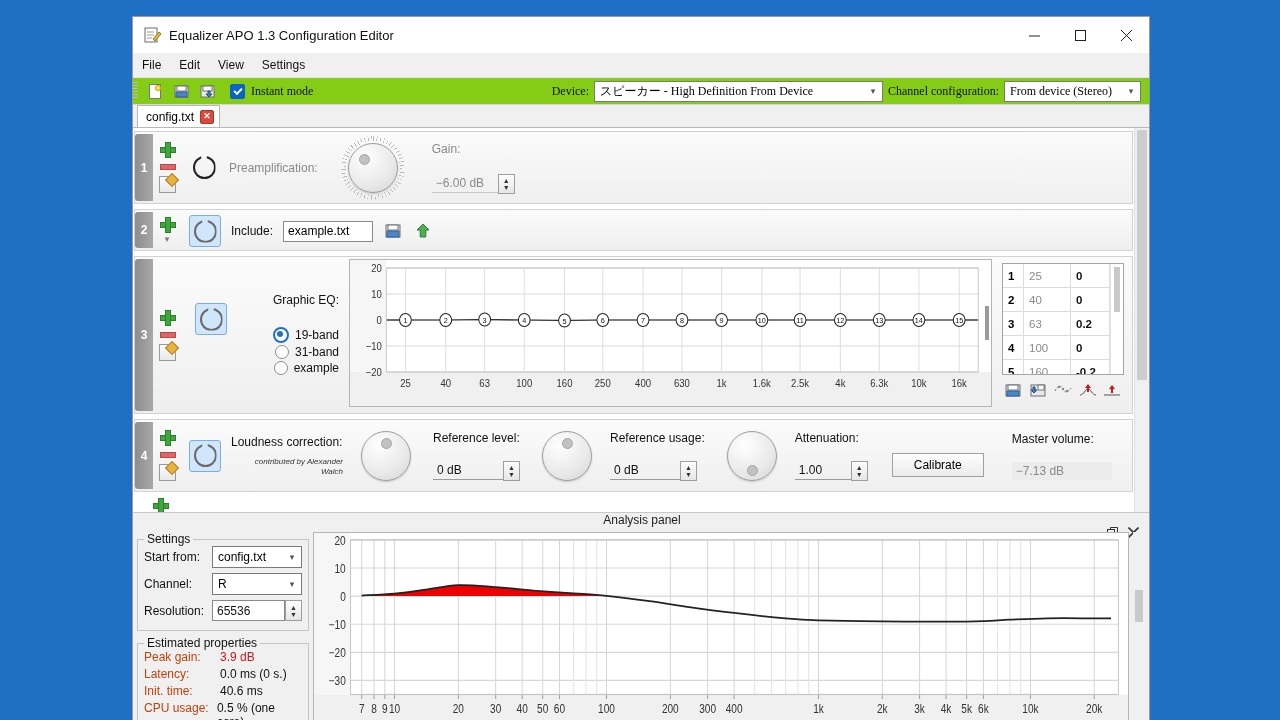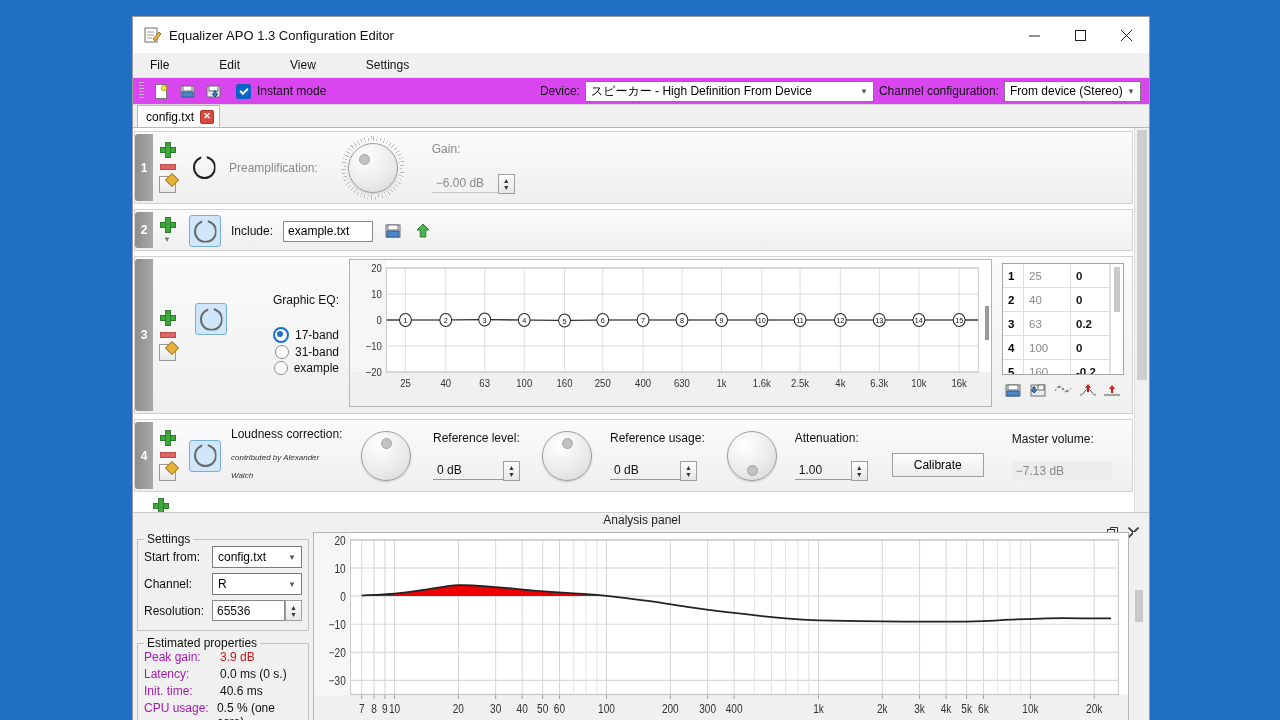--- a/index.html
+++ b/index.html
@@ -14,25 +14,25 @@
     background:#f0f0f0;border:1px solid #9a9a9a;
     display:flex;flex-direction:column;
   }
   
   .titlebar{height:36px;background:#ffffff;display:flex;align-items:center;flex:0 0 auto;}
   .title-icon{width:18px;height:18px;margin-left:10px;margin-right:8px;position:relative;}
   .title-text{font-size:13px;color:#111;flex:1;}
   .winbtns{display:flex;height:36px;}
   .winbtn{width:46px;height:36px;display:flex;align-items:center;justify-content:center;font-size:13px;color:#222;}
   
-  .menubar{height:24px;display:flex;align-items:center;padding-left:8px;background:#f0f0f0;flex:0 0 auto;gap:32px;}
+  .menubar{height:24px;display:flex;align-items:center;background:#f0f0f0;flex:0 0 auto;}
   .menuitem{padding:3px 9px;font-size:12px;color:#111;}
   
-  .toolbar{height:26px;display:flex;align-items:center;background:#d946ef;
-           border-top:1px solid #e3e3e3;border-bottom:1px solid #d6d6d6;flex:0 0 auto;padding-left:6px;}
+  .toolbar{height:26px;display:flex;align-items:center;background:#84cc16;
+           border-top:1px solid #e3e3e3;border-bottom:1px solid #d6d6d6;flex:0 0 auto;font-family:Liberation Serif, serif;}
   .grip{width:5px;height:18px;margin-right:4px;
         background:repeating-linear-gradient(to bottom,#bdbdbd 0 1px,transparent 1px 3px);}
   .tbtn{width:22px;height:22px;margin:0 2px;display:flex;align-items:center;justify-content:center;}
   .chk-wrap{display:flex;align-items:center;margin-left:10px;}
   .chk{width:13px;height:13px;background:#0a64c8;border:1px solid #0a64c8;border-radius:2px;
        display:flex;align-items:center;justify-content:center;margin-right:6px;}
   .chk:after{content:"";width:6px;height:3px;border-left:2px solid #fff;border-bottom:2px solid #fff;
              transform:rotate(-45deg);margin-bottom:2px;}
   .tb-right{margin-left:auto;display:flex;align-items:center;padding-right:8px;gap:5px;}
   .lbl{font-size:12px;color:#111;}
@@ -120,21 +120,21 @@
   .apanel-title{height:19px;display:flex;align-items:center;padding:0 4px 0 6px;font-size:12px;color:#222;flex-direction:column;}
   .apanel-btns{margin-left:auto;display:flex;gap:10px;padding-right:6px;color:#333;font-size:11px;}
   .apanel-body{flex:1;display:flex;padding:0 4px 4px 4px;gap:4px;}
   .settings-group{width:172px;display:flex;flex-direction:column;}
   .gbox{border:1px solid #c4c4c4;padding:6px 6px 4px 6px;position:relative;margin-top:7px;}
   .gbox > .gtitle{position:absolute;top:-8px;left:6px;background:#f0f0f0;padding:0 3px;font-size:12px;color:#111;}
   .srow{display:flex;align-items:center;margin-bottom:5px;gap:6px;}
   .srow .sl{width:62px;font-size:12px;color:#111;}
   .srow .combo{flex:1;height:20px;}
   .prow{display:flex;font-size:12px;margin-bottom:3px;}
-  .prow .pl{width:76px;color:#a21caf;}
+  .prow .pl{width:76px;color:#c2410c;}
   .prow .pv{color:#111;}
   .prow .pv.red{color:#d01717;}
   .agraph{flex:1;border:1px solid #b5b5b5;background:#fff;position:relative;}
   .agraph-scroll{width:12px;background:#f0f0f0;position:relative;}
   .agraph-scroll .th{position:absolute;left:2px;top:58px;width:8px;height:32px;background:#c9c9c9;}
   .hscroll{height:11px;background:#f0f0f0;position:relative;margin:2px 4px 0 4px;}
   svg{display:block;}
 </style>
 </head>
 <body>
@@ -294,21 +294,21 @@
         <div class="rowbody" style="align-items:flex-start;padding-top:6px">
           <div style="display:flex;flex-direction:column;align-items:center;width:44px;padding-top:40px">
             <div class="powerbtn on">
                 <div class="pwr"></div>
               </div>
           </div>
           <div class="eqleftcol">
             <div class="rlabel dark" style="margin:30px 0 18px 0">Graphic EQ:</div>
             <div class="radio">
               <span class="rdo sel"></span>
-              <span>17-band</span>
+              <span>19-band</span>
             </div>
             <div class="radio">
               <span class="rdo"></span>
               <span>31-band</span>
             </div>
             <div class="radio">
               <span class="rdo"></span>
               <span>example</span>
             </div>
           </div>
@@ -477,21 +477,21 @@
           <div class="icoadd"></div>
           <div class="icorem"></div>
           <div class="icoedit"></div>
         </div>
         <div class="rowbody">
           <div class="powerbtn on">
               <div class="pwr"></div>
             </div>
           <div style="width:112px">
             <div class="rlabel dark">Loudness correction:</div>
-            <div style="font-size:8px;font-style:italic;color:#333;text-align:left;margin-top:8px;line-height:18px">contributed by
+            <div style="font-size:8px;font-style:italic;color:#333;text-align:right;margin-top:8px;line-height:10px">contributed by
 Alexander Walch</div>
           </div>
           <div class="knob" style="margin-left:8px">
             <div class="dot" style="left:19px;top:6px"></div>
           </div>
           <div style="margin-left:12px">
             <div class="fldlabel dark">Reference level:</div>
             <div class="spinwrap" style="margin-top:16px">
               <div class="spinbox" style="min-width:62px">0 dB</div>
               <div class="spin">

